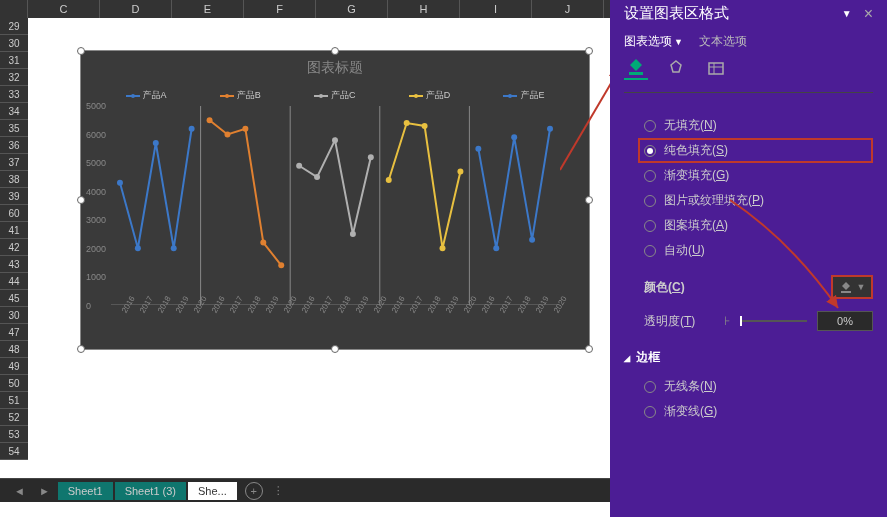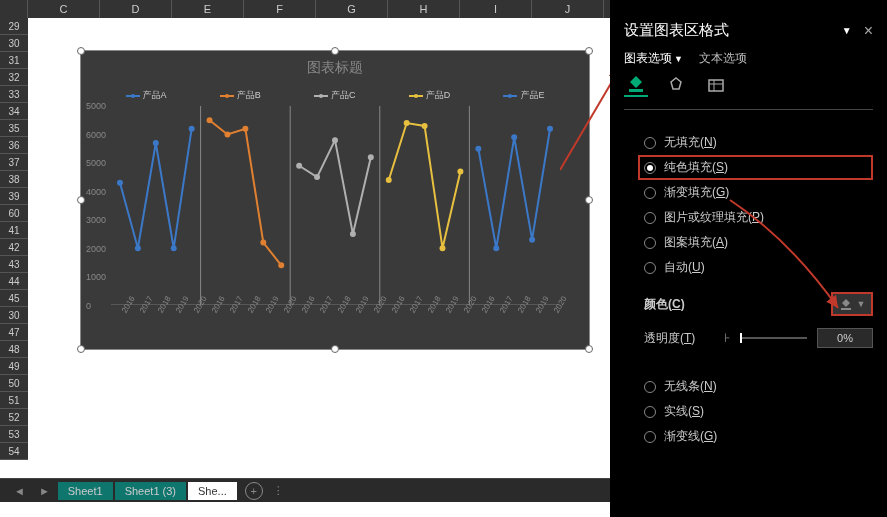--- a/index.html
+++ b/index.html
@@ -26,21 +26,21 @@
     .x-tick { position: absolute; transform: rotate(-60deg); transform-origin: top left; }
     .plot-svg { position: absolute; inset: 0; }
     .series-divider { stroke: #888; stroke-width: 1; }
     
     .tabs-bar { height: 24px; background: #2a2a2a; display: flex; align-items: center; padding: 0 8px; gap: 2px; font-size: 11px; border-top: 1px solid #444; }
     .tab-arrow { color: #888; padding: 0 6px; cursor: pointer; }
     .sheet-tab { padding: 3px 10px; color: #ccc; background: #0f766e; cursor: pointer; }
     .sheet-tab.active { background: #fff; color: #333; }
     .add-sheet { width: 18px; height: 18px; border: 1px solid #888; border-radius: 50%; color: #888; text-align: center; line-height: 16px; margin-left: 6px; cursor: pointer; }
     
-    .format-panel { width: 277px; background: #000000; color: #ccc; padding: 21px 14px; font-size: 12px; display: flex; flex-direction: column; position: relative; }
+    .format-panel { width: 277px; background: #4c1d95; color: #ccc; padding: 4px 14px; font-size: 12px; display: flex; flex-direction: column; position: relative; }
     .panel-title { font-size: 15px; color: #fff; margin-bottom: 10px; display: flex; justify-content: space-between; align-items: center; }
     .panel-close { color: #aaa; font-size: 16px; cursor: pointer; }
     .option-tabs { display: flex; gap: 16px; font-size: 12px; }
     .option-tab { color: #bbb; cursor: pointer; }
     .option-tab.active { color: #fff; }
     .opt-arrow { font-size: 9px; margin-left: 2px; }
     .icon-tabs { display: flex; gap: 16px; padding: 6px 0 12px; border-bottom: 1px solid #444; }
     .icon-tab { width: 24px; height: 24px; cursor: pointer; display: flex; align-items: center; justify-content: center; }
     
     .section { margin-top: 12px; }
@@ -316,28 +316,25 @@
       <span class="slider-label">透明度(<span class="hotkey">T</span>)</span>
       <span style="color:#888">⊦</span>
       <div class="slider-track">
           <div class="slider-thumb"></div>
         </div>
       <div class="slider-value">0%</div>
     </div>
   </div>
 
   <div class="section">
+    <div class="section-header">边框</div>
     <div class="radio-list">
       <div class="radio-item">
           <span class="radio"></span>
           <span>无线条(<span class="hotkey">N</span>)</span>
-        </div>
-      <div class="radio-item">
-          <span class="radio"></span>
-          <span>实线(<span class="hotkey">S</span>)</span>
         </div>
       <div class="radio-item">
           <span class="radio"></span>
           <span>渐变线(<span class="hotkey">G</span>)</span>
         </div>
     </div>
   </div>
 
   <svg class="arrow-annotation" style="left:110px;top:190px;width:130px;height:130px">
     <defs>

